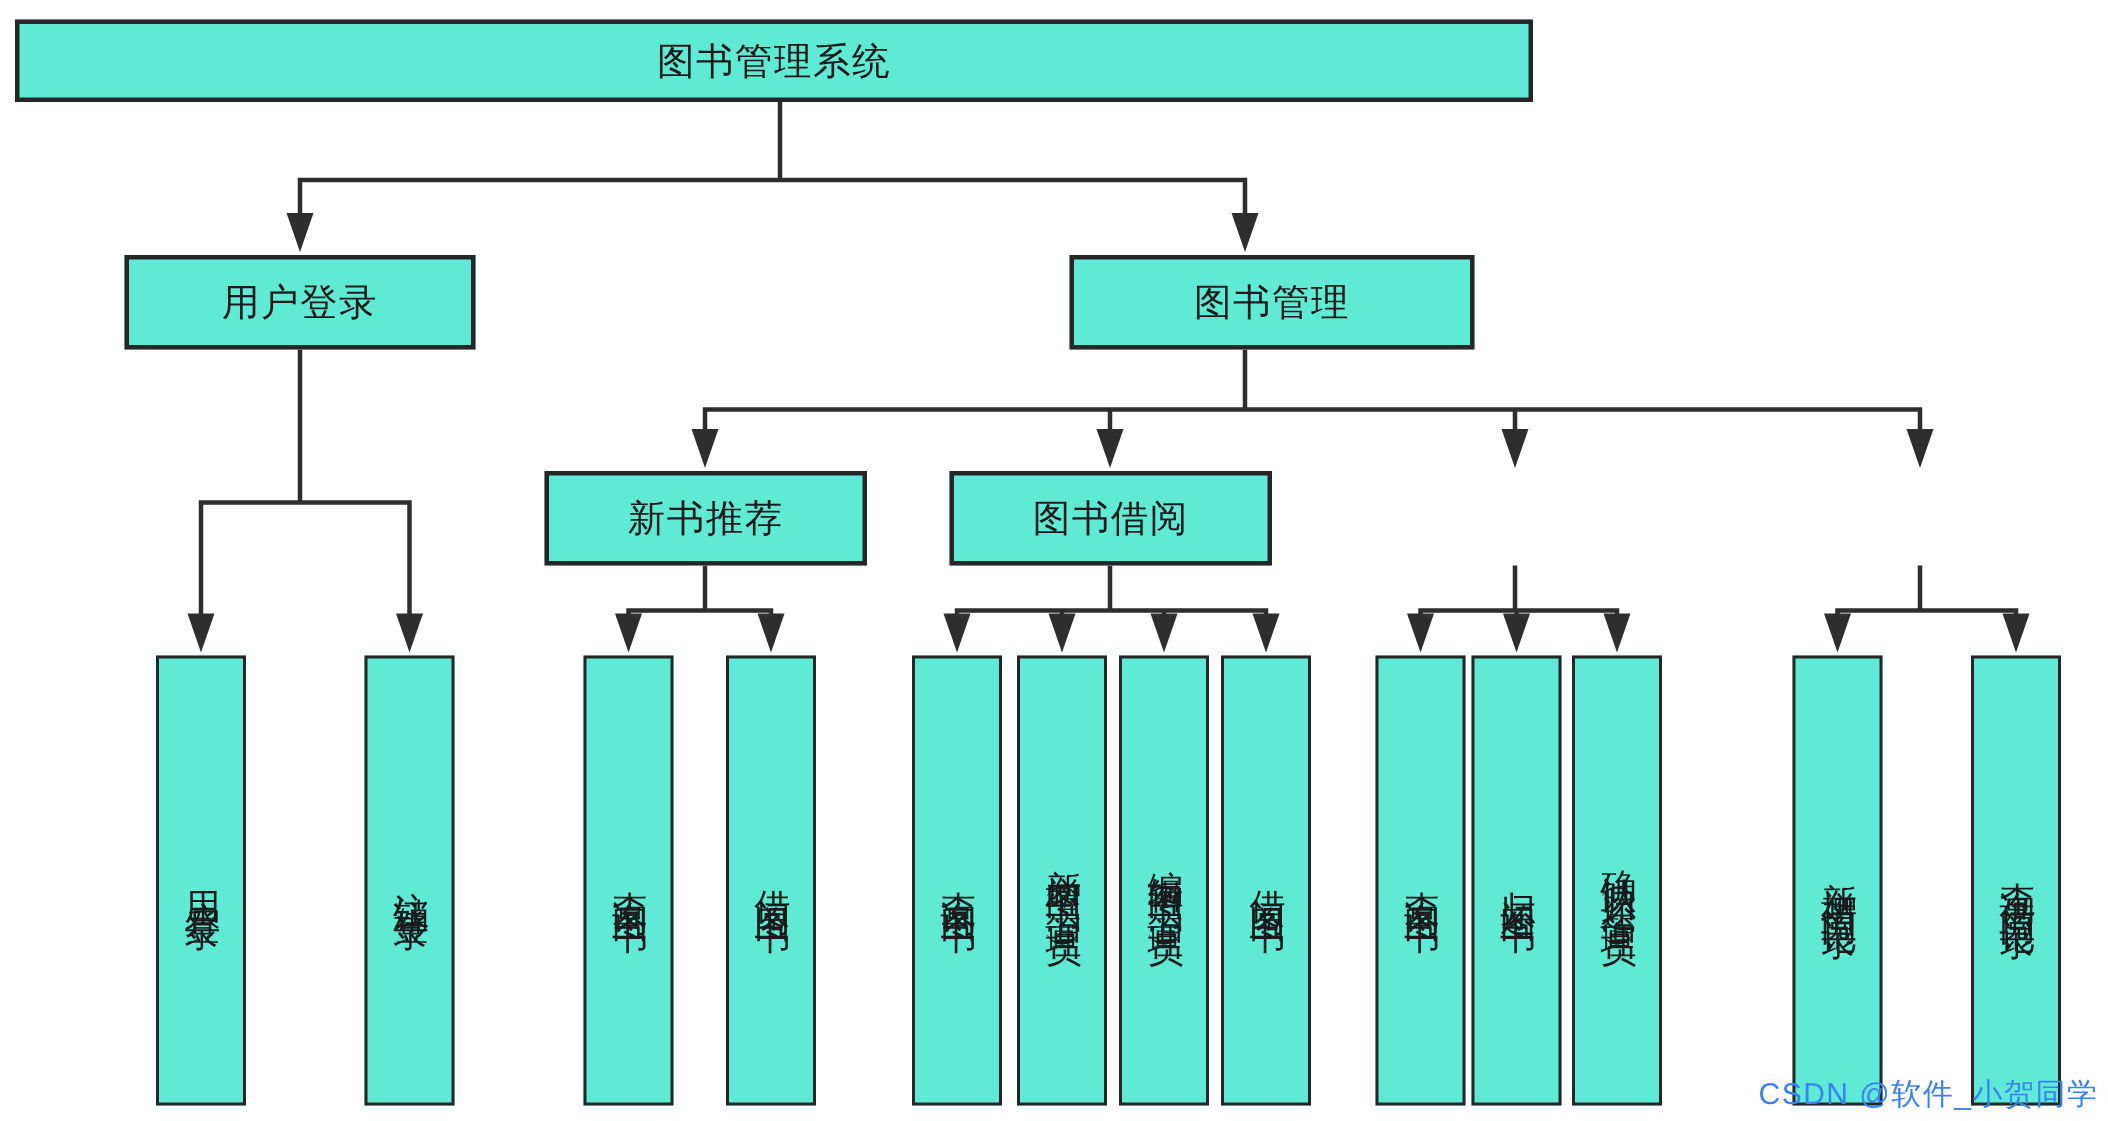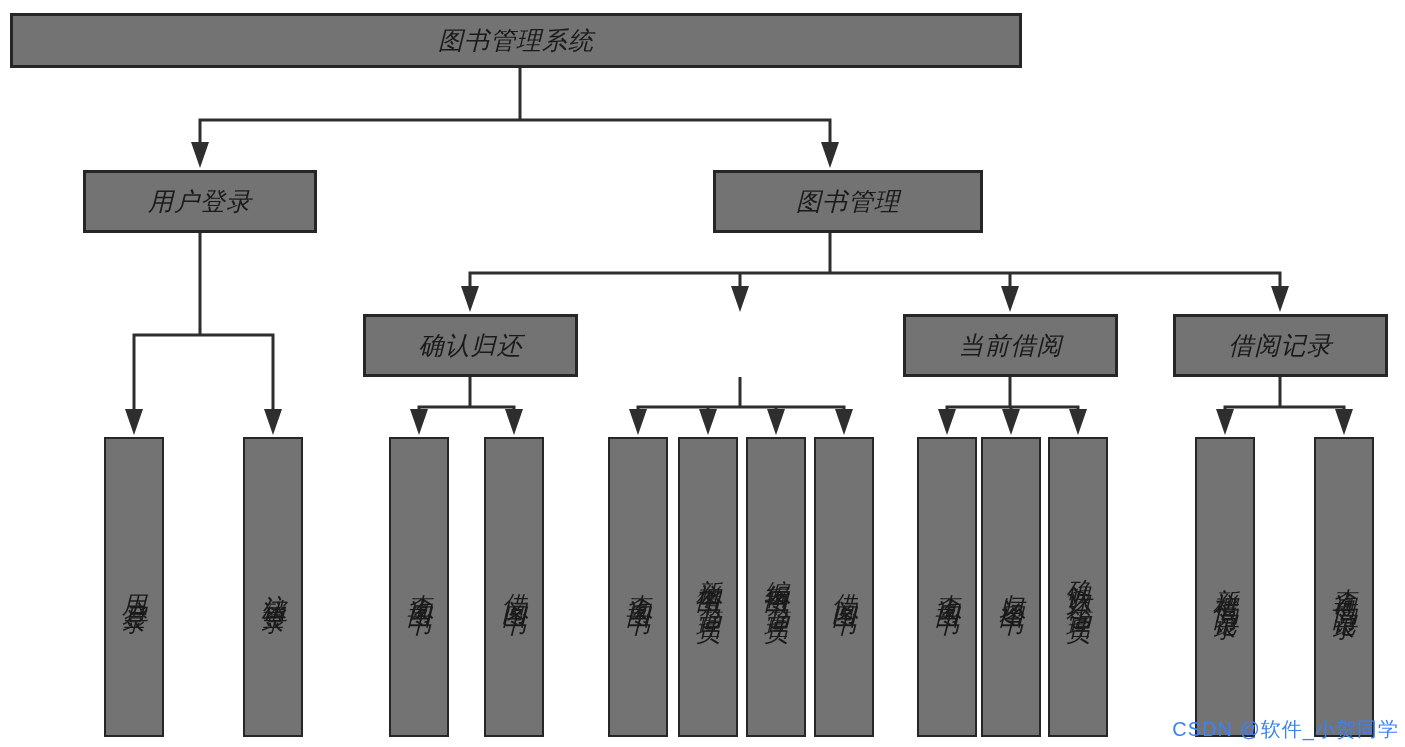--- a/index.html
+++ b/index.html
@@ -7,26 +7,25 @@
     position:relative;
     width:1405px;height:747px;
     background:#ffffff;
     font-family:"Liberation Sans","DejaVu Sans",sans-serif;
     overflow:hidden;
   }
   .connectors{position:absolute;left:0;top:0;}
   .box{
     position:absolute;
     box-sizing:border-box;
-    background:#737373;
+    background:#5eead4;
     border:3px solid #262626;
     color:#1a1a1a;
     display:flex;align-items:center;justify-content:center;
     text-align:center;
-    font-style:italic;
   }
   .h-label{font-size:25px;letter-spacing:1px;white-space:nowrap;}
   .leaf{border-width:2px;}
   .leaf .v-label{
     writing-mode:vertical-rl;
     text-orientation:mixed;
     font-size:24px;
     letter-spacing:6px;
     line-height:1;
     white-space:nowrap;
@@ -81,23 +80,22 @@
       <polygon points="1216,409 1234,409 1225,435"></polygon>
       <polygon points="1335,409 1353,409 1344,435"></polygon>
     </g>
   </svg>
 
   <div class="box h-label" style="left:10px;top:13px;width:1012px;height:55px;">图书管理系统</div>
 
   <div class="box h-label" style="left:83px;top:170px;width:234px;height:63px;">用户登录</div>
   <div class="box h-label" style="left:713px;top:170px;width:270px;height:63px;">图书管理</div>
 
-  <div class="box h-label" style="left:363px;top:314px;width:215px;height:63px;">确认归还</div>
-  <div class="box h-label" style="left:903px;top:314px;width:215px;height:63px;">当前借阅</div>
-  <div class="box h-label" style="left:1173px;top:314px;width:215px;height:63px;">借阅记录</div>
+  <div class="box h-label" style="left:363px;top:314px;width:215px;height:63px;">新书推荐</div>
+  <div class="box h-label" style="left:633px;top:314px;width:215px;height:63px;">图书借阅</div>
 
   <div class="box leaf" style="left:104px;top:437px;width:60px;height:300px;">
     <span class="v-label">用户登录</span>
   </div>
   <div class="box leaf" style="left:243px;top:437px;width:60px;height:300px;">
     <span class="v-label">注销登录</span>
   </div>
 
   <div class="box leaf" style="left:389px;top:437px;width:60px;height:300px;">
     <span class="v-label">查询图书</span>

